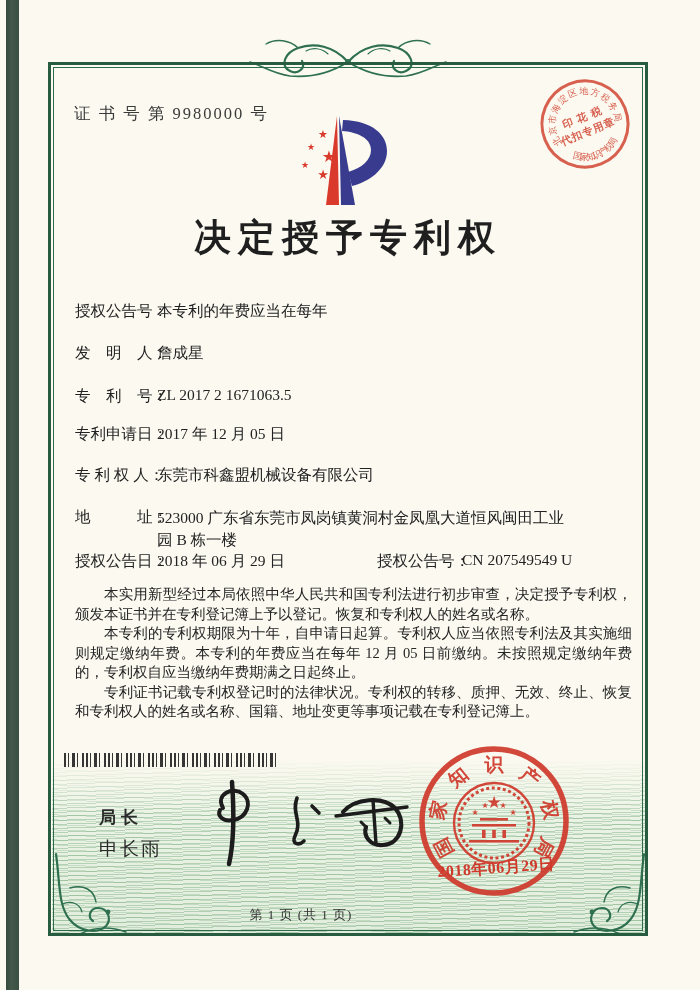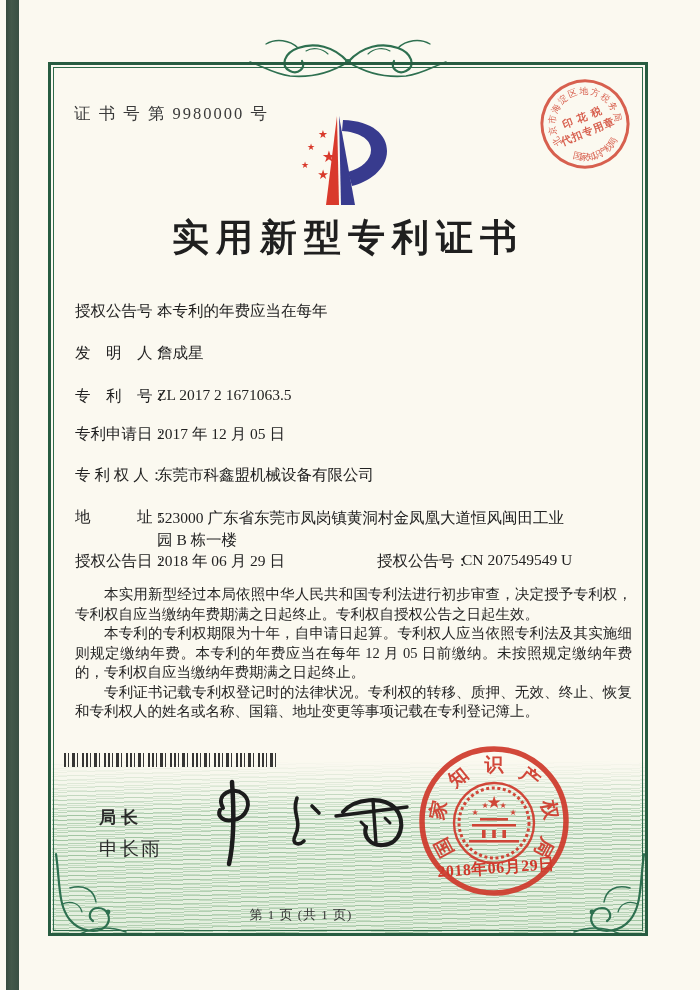--- a/index.html
+++ b/index.html
@@ -116,21 +116,21 @@
         <text x="-6.673179886957245" y="32.3182405182632" transform="rotate(371.66666666666663 -6.673179886957245 32.3182405182632)" class="stamp-ch">知</text>
         <text x="4.0413344371862654e-15" y="33" transform="rotate(360 4.0413344371862654e-15 33)" class="stamp-ch">识</text>
         <text x="6.6731798869572385" y="32.3182405182632" transform="rotate(348.33333333333337 6.6731798869572385 32.3182405182632)" class="stamp-ch">产</text>
         <text x="13.070632279292173" y="30.30113152704904" transform="rotate(336.66666666666663 13.070632279292173 30.30113152704904)" class="stamp-ch">权</text>
         <text x="18.92802239958453" y="27.03201746153672" transform="rotate(325 18.92802239958453 27.03201746153672)" class="stamp-ch">局</text>
       </g>
     <text class="stamp-center" x="0" y="-7">印 花 税</text>
     <text class="stamp-center" x="0" y="8">代扣专用章</text>
   </svg>
 
-  <div class="title">实用新型专利证书</div>
+  <div class="title">决定授予专利权</div>
 
   <div class="field-label" style="left:75px; top:301px;">授权公告号：</div>
   <div class="field-value" style="left:157px; top:301px;">本专利的年费应当在每年</div>
 
   <div class="field-label" style="left:75px; top:343px;">发　明　人：</div>
   <div class="field-value" style="left:157px; top:343px;">詹成星</div>
 
   <div class="field-label" style="left:75px; top:386px;">专　利　号：</div>
   <div class="field-value" style="left:157px; top:386px;">ZL 2017 2 1671063.5</div>
 
@@ -142,21 +142,21 @@
 
   <div class="field-label" style="left:75px; top:507px;">地　　　址：</div>
   <div class="field-value addr-value" style="left:157px; top:507px;">523000 广东省东莞市凤岗镇黄洞村金凤凰大道恒风闽田工业园 B 栋一楼</div>
 
   <div class="field-label" style="left:75px; top:551px;">授权公告日：</div>
   <div class="field-value" style="left:157px; top:551px;">2018 年 06 月 29 日</div>
   <div class="field-label" style="left:377px; top:551px;">授权公告号：</div>
   <div class="field-value" style="left:462px; top:551px;">CN 207549549 U</div>
 
   <div class="paras">
-    <p>本实用新型经过本局依照中华人民共和国专利法进行初步审查，决定授予专利权，专利权自应当缴纳年费期满之日起终止。专利权自授权公告之日起生效。</p>
+    <p>本实用新型经过本局依照中华人民共和国专利法进行初步审查，决定授予专利权，颁发本证书并在专利登记簿上予以登记。恢复和专利权人的姓名或名称。</p>
     <p>本专利的专利权期限为十年，自申请日起算。专利权人应当依照专利法及其实施细则规定缴纳年费。本专利的年费应当在每年 12 月 05 日前缴纳。未按照规定缴纳年费的，专利权自应当缴纳年费期满之日起终止。</p>
     <p>专利证书记载专利权登记时的法律状况。专利权的转移、质押、无效、终止、恢复和专利权人的姓名或名称、国籍、地址变更等事项记载在专利登记簿上。</p>
   </div>
 
   <div class="barcode"></div>
 
   <svg class="orn" style="left:50px; top:850px;" width="85" height="90" viewBox="0 0 85 90">
     <g stroke="#2e7050" fill="none" stroke-linecap="round">
       <path d="M6,4 C10,32 8,56 20,70 C30,82 48,84 56,76 C62,69 58,58 48,58 C40,58 37,67 43,71" stroke-width="2.2"></path>
       <path d="M20,38 C34,34 44,40 46,52" stroke-width="1.5"></path>

